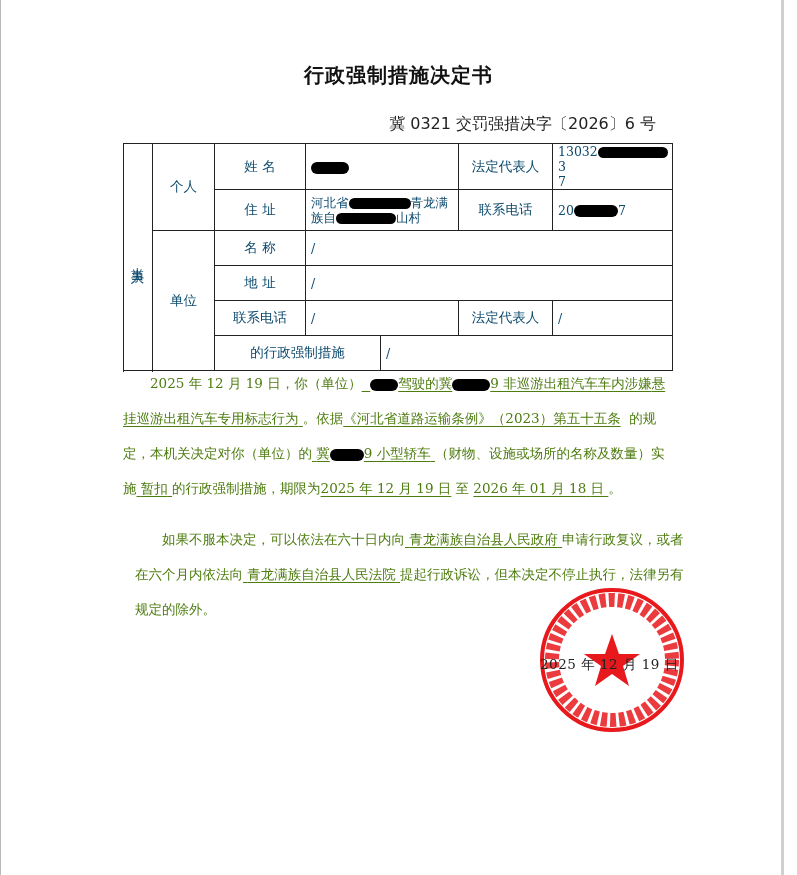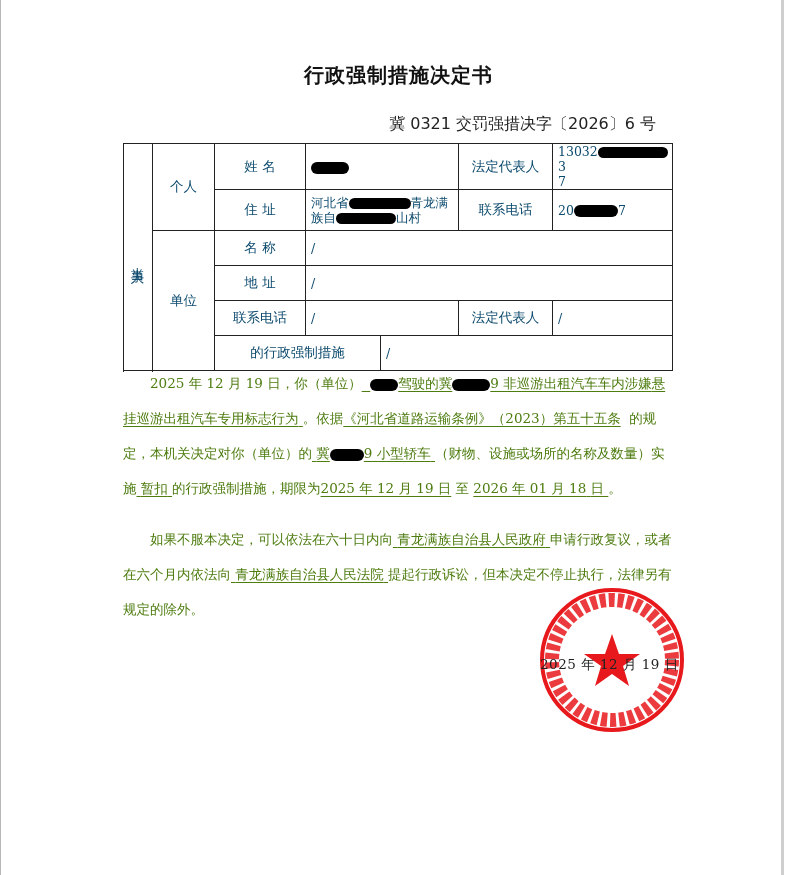--- a/index.html
+++ b/index.html
@@ -99,21 +99,21 @@
   </tr>
   <tr style="height:0"></tr>
 </tbody>
   </table>
 
 <div class="para" style="top:366px; text-indent: 27px;">
   <span>2025 年 12 月 19 日，你（单位）</span><span class="u">&nbsp;&nbsp;<span class="redact" style="width:28px;height:12px"></span><span>驾驶的冀</span><span class="redact" style="width:38px;height:12px"></span><span>9 非巡游出租汽车车内涉嫌</span><span>悬挂巡游出租汽车专用标志行为</span>&nbsp;</span><span>。依据</span><span class="u">《河北省道路运输条例》（2023）第五十五条</span>&nbsp;
   <span>的规定，本机关决定对你（单位）的</span><span class="u">&nbsp;<span>冀</span><span class="redact" style="width:34px;height:12px"></span><span>9 小型轿车</span>&nbsp;</span><span>（财物、设施或场所的名称及数量）实施</span><span class="u">&nbsp;<span>暂扣</span>&nbsp;</span><span>的行政强制措施，期限为</span><span class="u">2025 年 12 月 19 日</span>&nbsp;<span>至</span>&nbsp;<span class="u"><span>2026 年 01 月 18</span> <span>日</span>&nbsp;</span><span>。</span>
 </div>
 
-<div class="para" style="top:522px; text-indent: 27px;">
+<div class="para" style="top:522px; text-indent: 27px; margin-left: 12px;">
   <span>如果不服本决定，可以依法在六十日内向</span><span class="u">&nbsp;<span>青龙满族自治县人民政府</span>&nbsp;</span><span>申请行政复议，</span><span>或者在六个月内依法向</span><span class="u">&nbsp;<span>青龙满族自治县人民法院</span>&nbsp;</span><span>提起行政诉讼，但本决定不停止执行，</span><span>法律另有规定的除外。</span>
 </div>
 
 <svg class="seal" viewBox="0 0 148 148">
   <circle cx="74" cy="74" r="70" fill="none" stroke="#e8191c" stroke-width="4"></circle>
   <circle cx="74" cy="74" r="60" fill="none" stroke="#e8191c" stroke-width="14" stroke-dasharray="6 3" opacity="0.85"></circle>
   <polygon points="74,48 81,68 102,68 85,80 91,100 74,88 57,100 63,80 46,68 67,68" fill="#e8191c"></polygon>
 </svg>
 <div class="date-line">2025 年 12 月 19 日</div>
 

